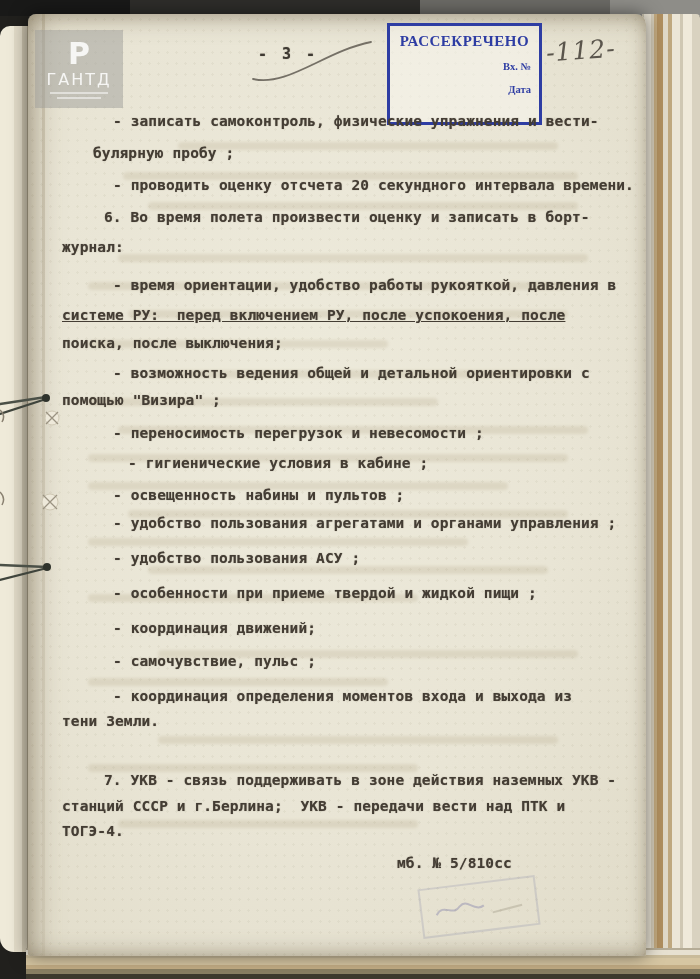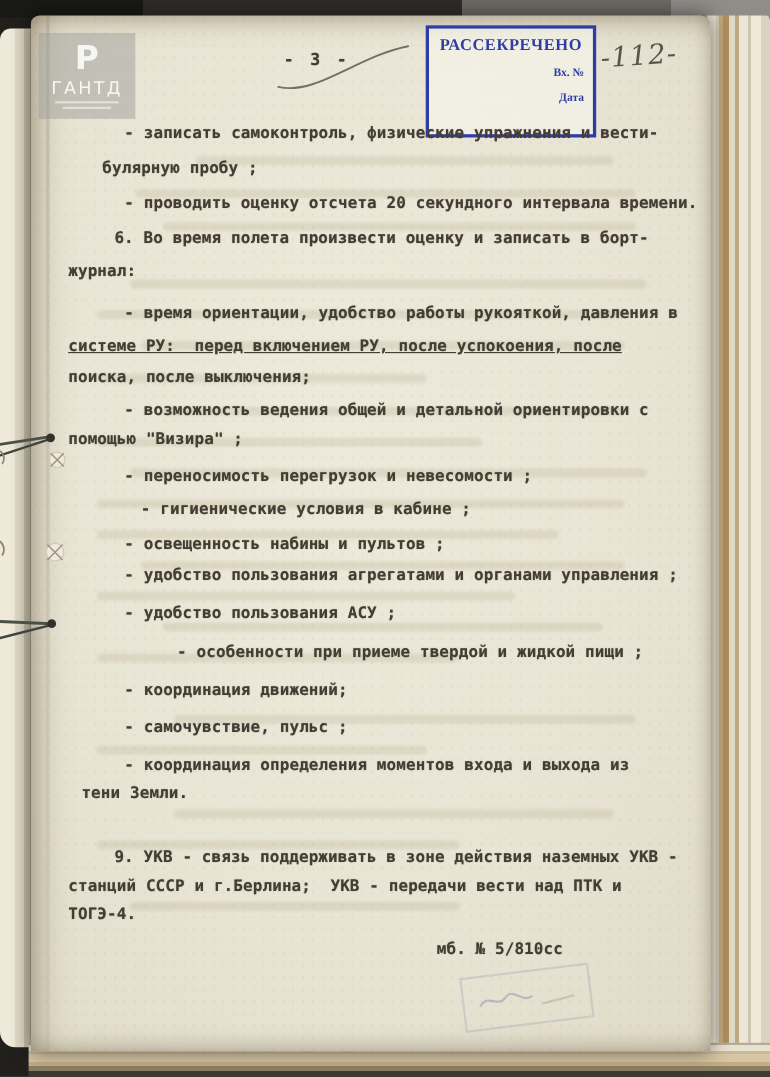--- a/index.html
+++ b/index.html
@@ -129,26 +129,26 @@
         <div class="tline" style="left: 85px; top: 263px;">- время ориентации, удобство работы рукояткой, давления в</div>
         <div class="tline" style="left: 34px; top: 293px; text-decoration: underline;">системе РУ:  перед включением РУ, после успокоения, после</div>
         <div class="tline" style="left: 34px; top: 321px;">поиска, после выключения;</div>
         <div class="tline" style="left: 85px; top: 351px;">- возможность ведения общей и детальной ориентировки с</div>
         <div class="tline" style="left: 34px; top: 378px;">помощью "Визира" ;</div>
         <div class="tline" style="left: 85px; top: 411px;">- переносимость перегрузок и невесомости ;</div>
         <div class="tline" style="left: 100px; top: 441px;">- гигиенические условия в кабине ;</div>
         <div class="tline" style="left: 85px; top: 473px;">- освещенность набины и пультов ;</div>
         <div class="tline" style="left: 85px; top: 501px;">- удобство пользования агрегатами и органами управления ;</div>
         <div class="tline" style="left: 85px; top: 536px;">- удобство пользования АСУ ;</div>
-        <div class="tline" style="left: 85px; top: 571px; margin-left: 48px;">- особенности при приеме твердой и жидкой пищи ;</div>
+        <div class="tline" style="left: 85px; top: 571px;">- особенности при приеме твердой и жидкой пищи ;</div>
         <div class="tline" style="left: 85px; top: 606px;">- координация движений;</div>
         <div class="tline" style="left: 85px; top: 639px;">- самочувствие, пульс ;</div>
         <div class="tline" style="left: 85px; top: 674px;">- координация определения моментов входа и выхода из</div>
-        <div class="tline" style="left: 46px; top: 699px;">тени Земли.</div>
-        <div class="tline" style="left: 76px; top: 758px;">9. УКВ - связь поддерживать в зоне действия наземных УКВ -</div>
+        <div class="tline" style="left: 34px; top: 699px;">тени Земли.</div>
+        <div class="tline" style="left: 76px; top: 758px;">7. УКВ - связь поддерживать в зоне действия наземных УКВ -</div>
         <div class="tline" style="left: 34px; top: 784px;">станций СССР и г.Берлина;  УКВ - передачи вести над ПТК и</div>
         <div class="tline" style="left: 34px; top: 809px;">ТОГЭ-4.</div>
         <div class="tline" style="left: 369px; top: 841px; text-align: center;">мб. № 5/810сс</div>
       </div>
 
     <div class="ghost-stamp">
       <svg width="114" height="46" viewBox="0 0 114 46">
         <path d="M14,26 C22,14 30,30 38,20 C46,12 52,28 62,22" fill="none" stroke="rgba(80,80,150,.28)" stroke-width="2"></path>
         <path d="M70,30 L100,26" fill="none" stroke="rgba(120,110,90,.25)" stroke-width="2"></path>
       </svg>

